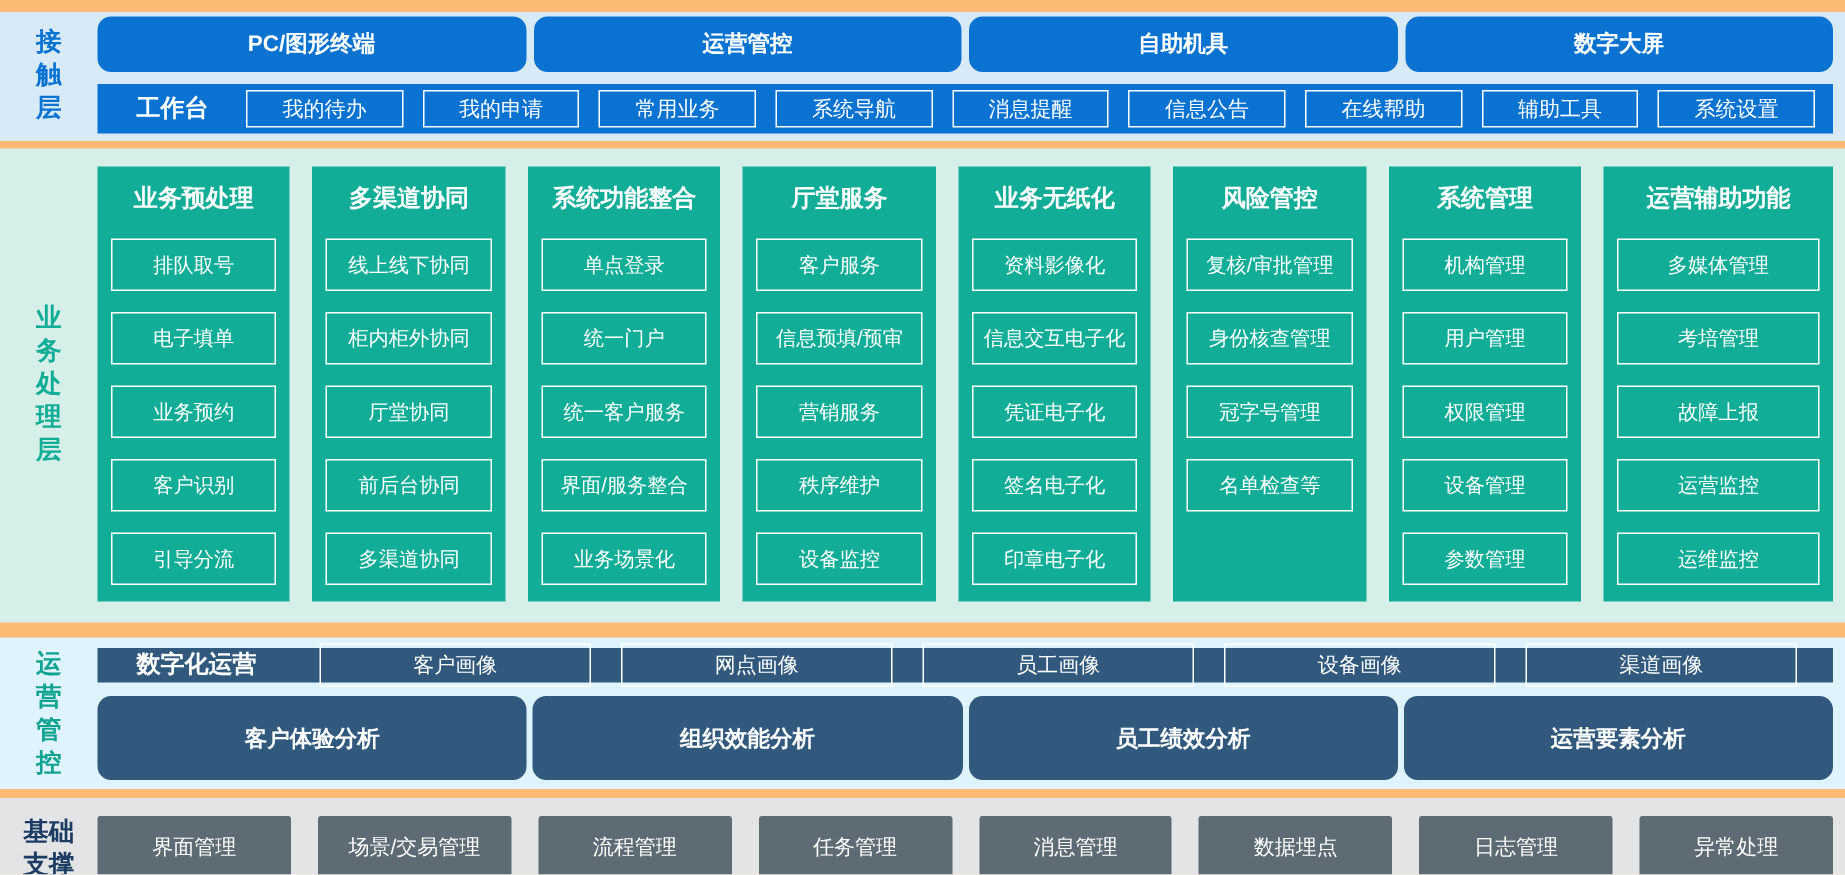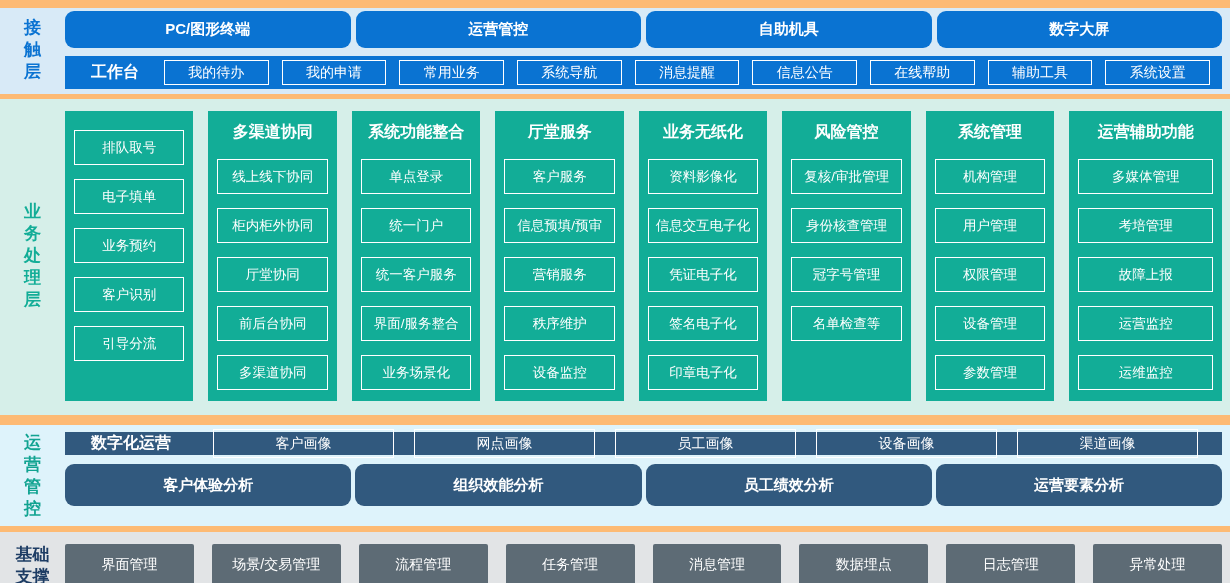--- a/index.html
+++ b/index.html
@@ -38,21 +38,21 @@
   
   .sec-ops { background:var(--bg-cyan,#def3fb); margin-top:10px; padding:7px 8px 6px 0; }
   .sec-ops .v-label { color:var(--teal,#11a391); }
   .ops-body { flex:1; display:flex; flex-direction:column; }
   .ops-bar { height:23px; background:var(--slate,#31597e); display:flex; align-items:center;
     padding:0 24px 0 26px; gap:20px; }
   .ops-bar-label { color:#fff; font-weight:bold; font-size:16px; margin-right:22px; white-space:nowrap; }
   .ops-outline-btn { flex:1; height:27px; border:1px solid #fff; color:#fff; font-size:14px;
     display:flex; align-items:center; justify-content:center; }
   .ops-row2 { display:flex; gap:4px; margin-top:9px; }
-  .analysis-btn { flex:1; height:42px; background:var(--slate,#31597e); border-radius:9px; color:#fff;
+  .analysis-btn { flex:1; height:56px; background:var(--slate,#31597e); border-radius:9px; color:#fff;
     font-weight:bold; font-size:15px; display:flex; align-items:center; justify-content:center; }
 
   
   .sec-base { background:var(--bg-gray,#e2e4e6); margin-top:6px; padding:12px 8px 14px 0; }
   .sec-base .v-label { color:var(--navy,#1d3c64); width:2.2em; font-size:17px; line-height:1.25; }
   .base-row { flex:1; display:flex; gap:18px; }
   .base-btn { flex:1; background:var(--gray,#5d6b75); color:#fff; font-size:14px; height:42px;
     display:flex; align-items:center; justify-content:center; border-radius:2px; white-space:nowrap; }
 </style>
 </head>
@@ -86,20 +86,21 @@
     </div>
   </div>
 
   <div class="section sec-business">
     <div class="label-col">
       <div class="v-label">业务处理层</div>
     </div>
     <div class="biz-row">
 
       <div class="biz-col">
+        <div class="biz-title">业务预处理</div>
         <div class="biz-item">排队取号</div>
         <div class="biz-item">电子填单</div>
         <div class="biz-item">业务预约</div>
         <div class="biz-item">客户识别</div>
         <div class="biz-item">引导分流</div>
       </div>
 
       <div class="biz-col">
         <div class="biz-title">多渠道协同</div>
         <div class="biz-item">线上线下协同</div>

